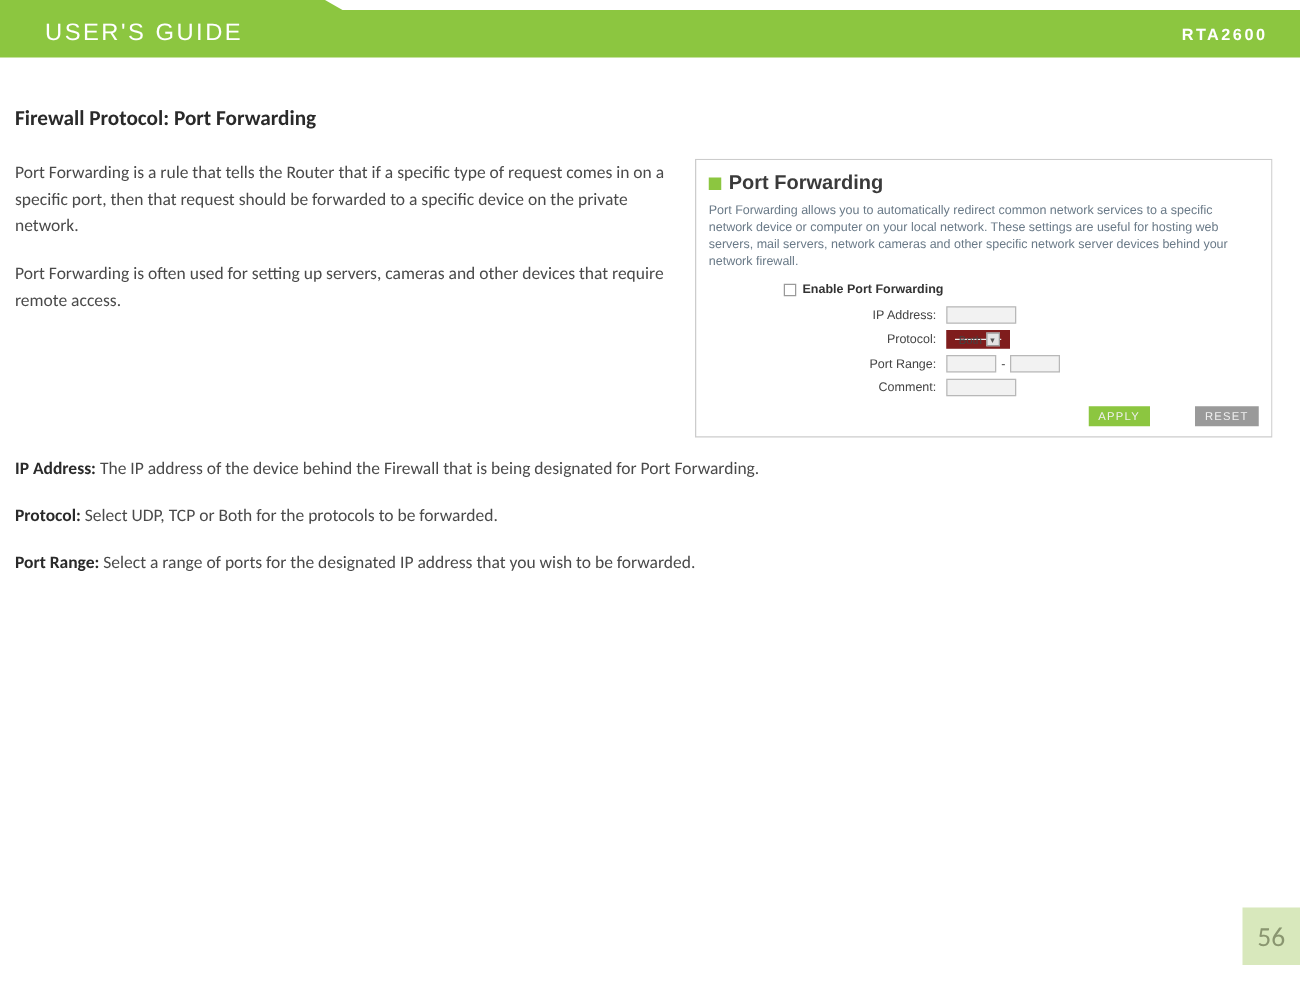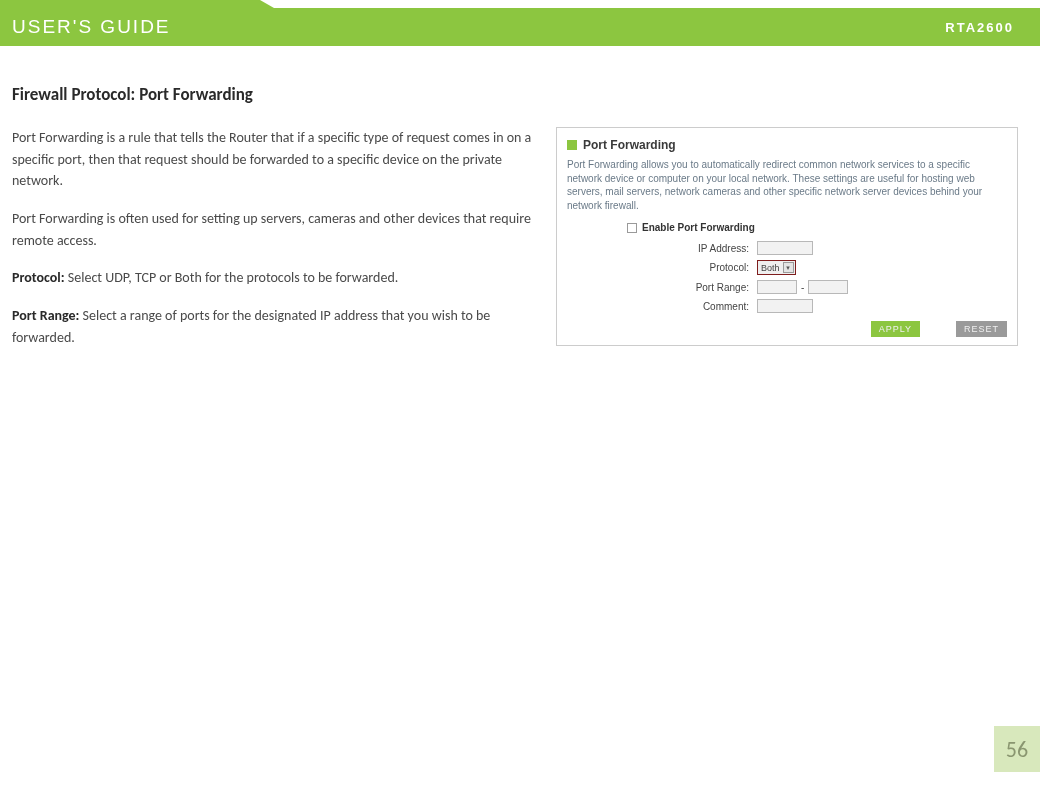--- a/index.html
+++ b/index.html
@@ -26,21 +26,21 @@
     .header-main {
       position: absolute;
       top: 8px;
       left: 0;
       right: 0;
       height: 38px;
       background: #8cc640;
       display: flex;
       align-items: center;
       justify-content: space-between;
-      padding: 0 26px 0 12px;
+      padding: 0 26px 0 36px;
     }
     .header-title {
       color: #fff;
       font-family: "Arial Black", Arial, sans-serif;
       font-size: 19px;
       letter-spacing: 2px;
       font-weight: 400;
     }
     .header-model {
       color: #fff;
@@ -87,21 +87,21 @@
       gap: 6px;
       margin-bottom: 6px;
     }
     .fig-green-sq {
       width: 10px;
       height: 10px;
       background: #8cc640;
       display: inline-block;
     }
     .fig-title {
-      font-size: 12px;
+      font-size: 16px;
       color: #3a3a3a;
       font-weight: bold;
     }
     .fig-desc {
       font-size: 10px;
       color: #6a7a88;
       line-height: 1.35;
       margin-bottom: 10px;
     }
     .fig-form {
@@ -136,21 +136,21 @@
     }
     .fig-input {
       width: 56px;
       height: 14px;
       border: 1px solid #b8b8b8;
       background: #f2f2f2;
     }
     .fig-input.sm { width: 40px; }
     .fig-select {
       height: 15px;
-      border: 1px solid #7f1d1d;
+      border: 7px solid #7f1d1d;
       background: #efefef;
       display: flex;
       align-items: center;
       font-size: 9px;
       color: #444;
       padding: 0 1px 0 3px;
       gap: 3px;
     }
     .fig-select-arrow {
       width: 11px;
@@ -260,20 +260,23 @@
       </div>
       <div class="fig-buttons">
         <div class="fig-btn fig-btn-apply">APPLY</div>
         <div class="fig-btn fig-btn-reset">RESET</div>
       </div>
     </div>
 
     <p class="para">Port Forwarding is a rule that tells the Router that if a specific type of request comes in on a specific port, then that request should be forwarded to a specific device on the private network.</p>
     <p class="para">Port Forwarding is often used for setting up servers, cameras and other devices that require remote access.</p>
 
+    <p class="para clear">
+      <strong>IP Address:</strong><span>  The IP address of the device behind the Firewall that is being designated for Port Forwarding.</span>
+    </p>
     <p class="para">
       <strong>Protocol:</strong><span> Select UDP, TCP or Both for the protocols to be forwarded.</span>
     </p>
     <p class="para">
       <strong>Port Range:</strong><span> Select a range of ports for the designated IP address that you wish to be forwarded.</span>
     </p>
 
   </div>
 </div>
 

